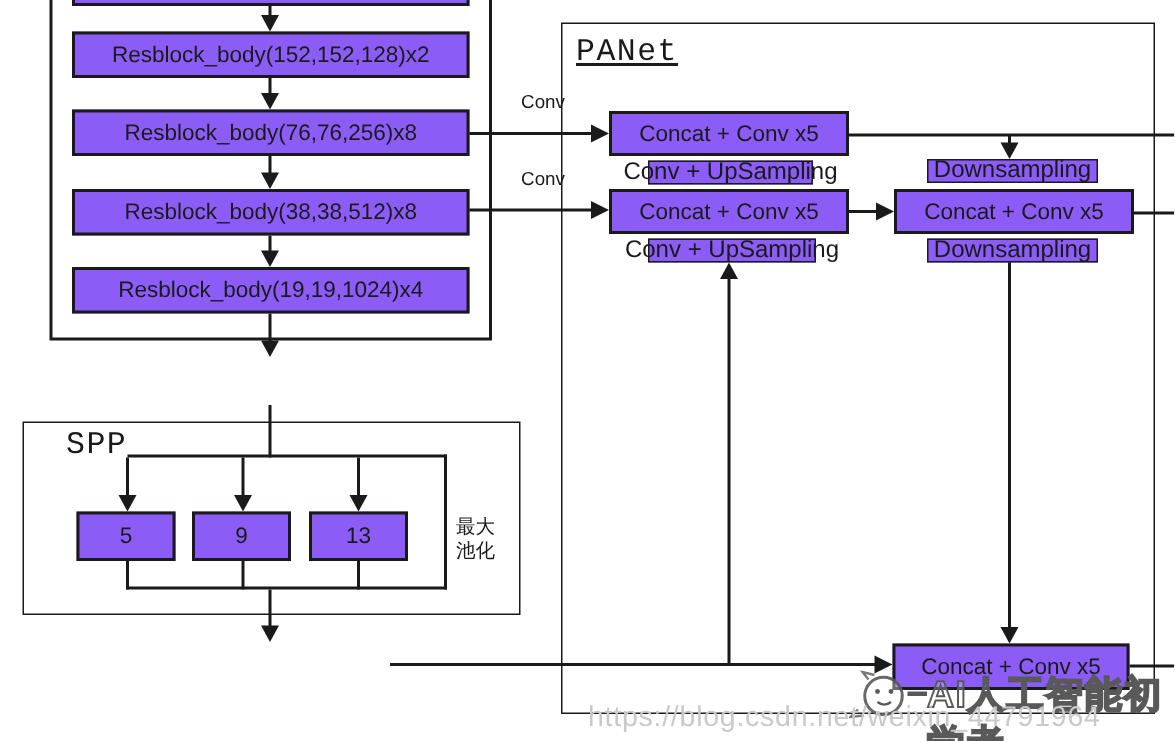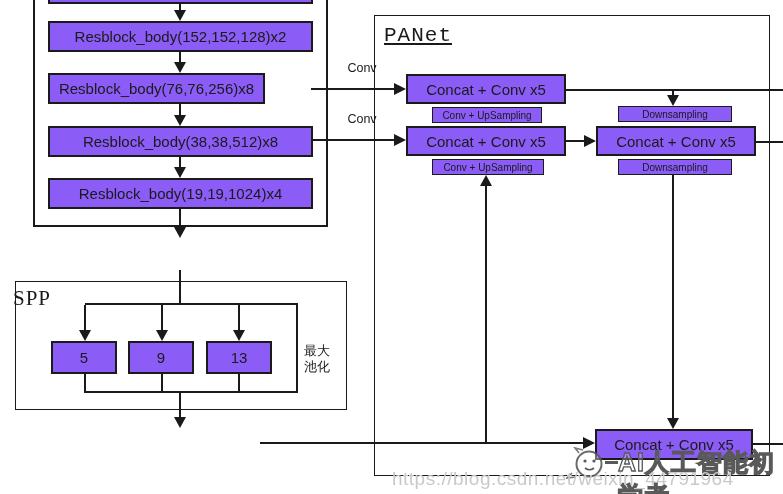--- a/index.html
+++ b/index.html
@@ -9,21 +9,21 @@
   }
   .box{
     position:absolute;border:2px solid #1a1a1a;background:#8b5cf6;
     display:flex;align-items:center;justify-content:center;
     font-size:15px;white-space:nowrap;box-sizing:border-box;z-index:3;
   }
   .container{
     position:absolute;border:1.5px solid #1a1a1a;background:transparent;
     box-sizing:border-box;z-index:1;
   }
-  .smallbox{font-size:10px;border-width:1.5px;}
+  .smallbox{font-size:16px;border-width:1.5px;}
   .hline,.vline{position:absolute;background:#1a1a1a;z-index:2;}
   .hline{height:2px;}
   .vline{width:2px;}
   .ar-down{position:absolute;width:0;height:0;border-left:6px solid transparent;
     border-right:6px solid transparent;border-top:11px solid #1a1a1a;z-index:2;}
   .ar-up{position:absolute;width:0;height:0;border-left:6px solid transparent;
     border-right:6px solid transparent;border-bottom:11px solid #1a1a1a;z-index:2;}
   .ar-right{position:absolute;width:0;height:0;border-top:6px solid transparent;
     border-bottom:6px solid transparent;border-left:12px solid #1a1a1a;z-index:2;}
   .region-title{
@@ -91,25 +91,25 @@
   <div class="ar-right" style="left:583px;top:437px;"></div>
   <div class="vline" style="left:485px;top:186px;height:258px;"></div>
   <div class="ar-up" style="left:480px;top:175px;"></div>
   <div class="hline" style="left:753px;top:443px;width:30px;"></div>
 
   <div class="container" style="left:33px;top:-12px;width:295px;height:239px;border-width:2px;"></div>
   <div class="container" style="left:15px;top:281px;width:332px;height:129px;"></div>
   <div class="container" style="left:374px;top:15px;width:396px;height:461px;"></div>
 
   <div class="region-title" style="left:384px;top:24px;text-decoration:underline;">PANet</div>
-  <div class="region-title" style="left:13px;top:286px;font-family:Liberation Serif, serif;">SPP</div>
+  <div class="region-title" style="left:44px;top:286px;">SPP</div>
 
   <div class="box" style="left:48px;top:-30px;width:265px;height:34px;"></div>
   <div class="box" style="left:48px;top:21px;width:265px;height:31px;">Resblock_body(152,152,128)x2</div>
-  <div class="box" style="left:48px;top:73px;width:217px;height:31px;">Resblock_body(76,76,256)x8</div>
+  <div class="box" style="left:48px;top:73px;width:265px;height:31px;">Resblock_body(76,76,256)x8</div>
   <div class="box" style="left:48px;top:126px;width:265px;height:31px;">Resblock_body(38,38,512)x8</div>
   <div class="box" style="left:48px;top:178px;width:265px;height:31px;">Resblock_body(19,19,1024)x4</div>
 
   <div class="conv-label" style="left:330px;top:61px;">Conv</div>
   <div class="conv-label" style="left:330px;top:112px;">Conv</div>
 
 
   <div class="box" style="left:51px;top:341px;width:66px;height:33px;">5</div>
   <div class="box" style="left:128px;top:341px;width:66px;height:33px;">9</div>
   <div class="box" style="left:206px;top:341px;width:66px;height:33px;">13</div>

